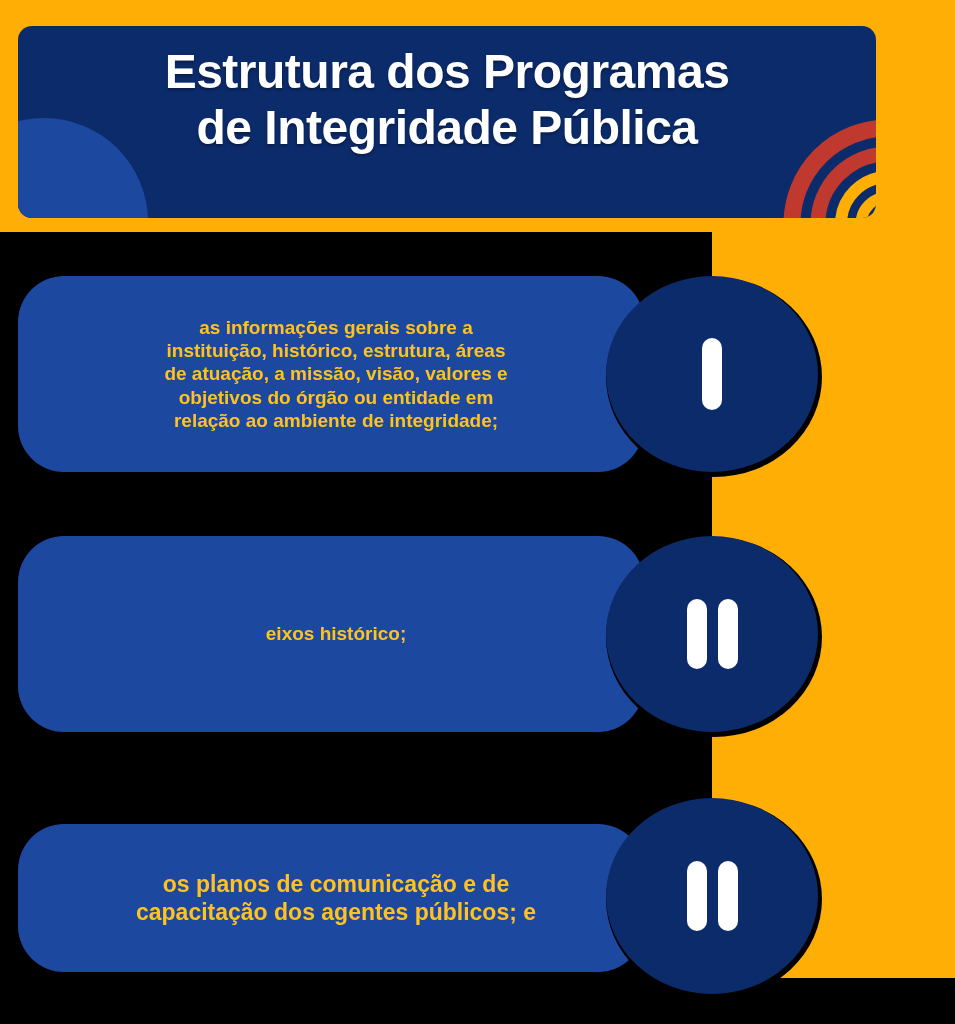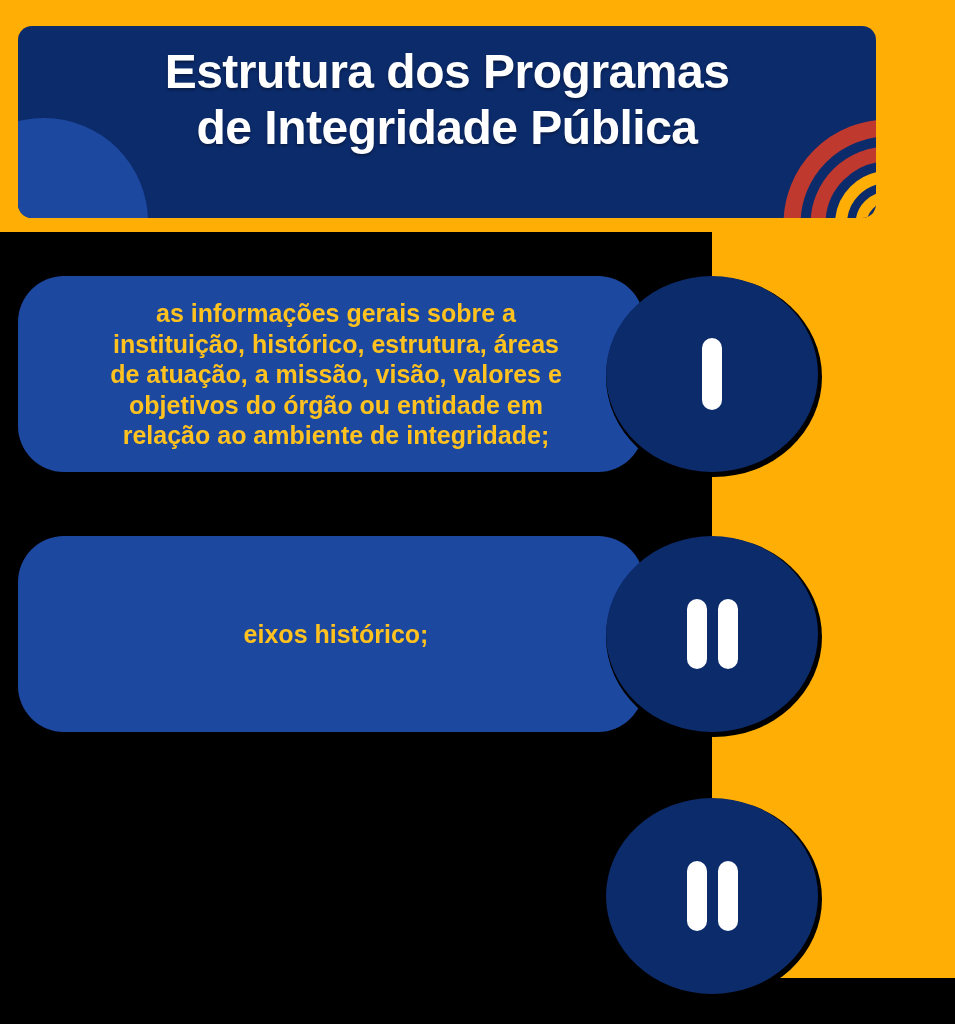--- a/index.html
+++ b/index.html
@@ -99,21 +99,21 @@
   #card-3 { top: 824px; height: 148px; }
 
   .card-text {
     position: absolute;
     left: 36px;
     right: 26px;
     top: 50%;
     transform: translateY(-50%);
     text-align: center;
     color: #ffc21e;
-    font-size: 25px;
+    font-size: 19px;
     font-weight: bold;
     line-height: 1.22;
     white-space: pre-line;
   }
   #card-3 .card-text { font-size: 23px; }
 
   
   .badge {
     position: absolute;
     background: #0c2b6b;
@@ -195,18 +195,22 @@
   </div>
 
   <div class="card" id="card-2">
     <div class="card-text">eixos histórico;</div>
   </div>
   <div class="badge" id="badge-2" title="II">
     <span class="numeral-bar"></span>
     <span class="numeral-bar"></span>
   </div>
 
+  <div class="card" id="card-3">
+    <div class="card-text">os planos de comunicação e de
+capacitação dos agentes públicos; e</div>
+  </div>
   <div class="badge" id="badge-3" title="III">
     <span class="numeral-bar"></span>
     <span class="numeral-bar"></span>
   </div>
 
 </div>
 
 </body></html>

